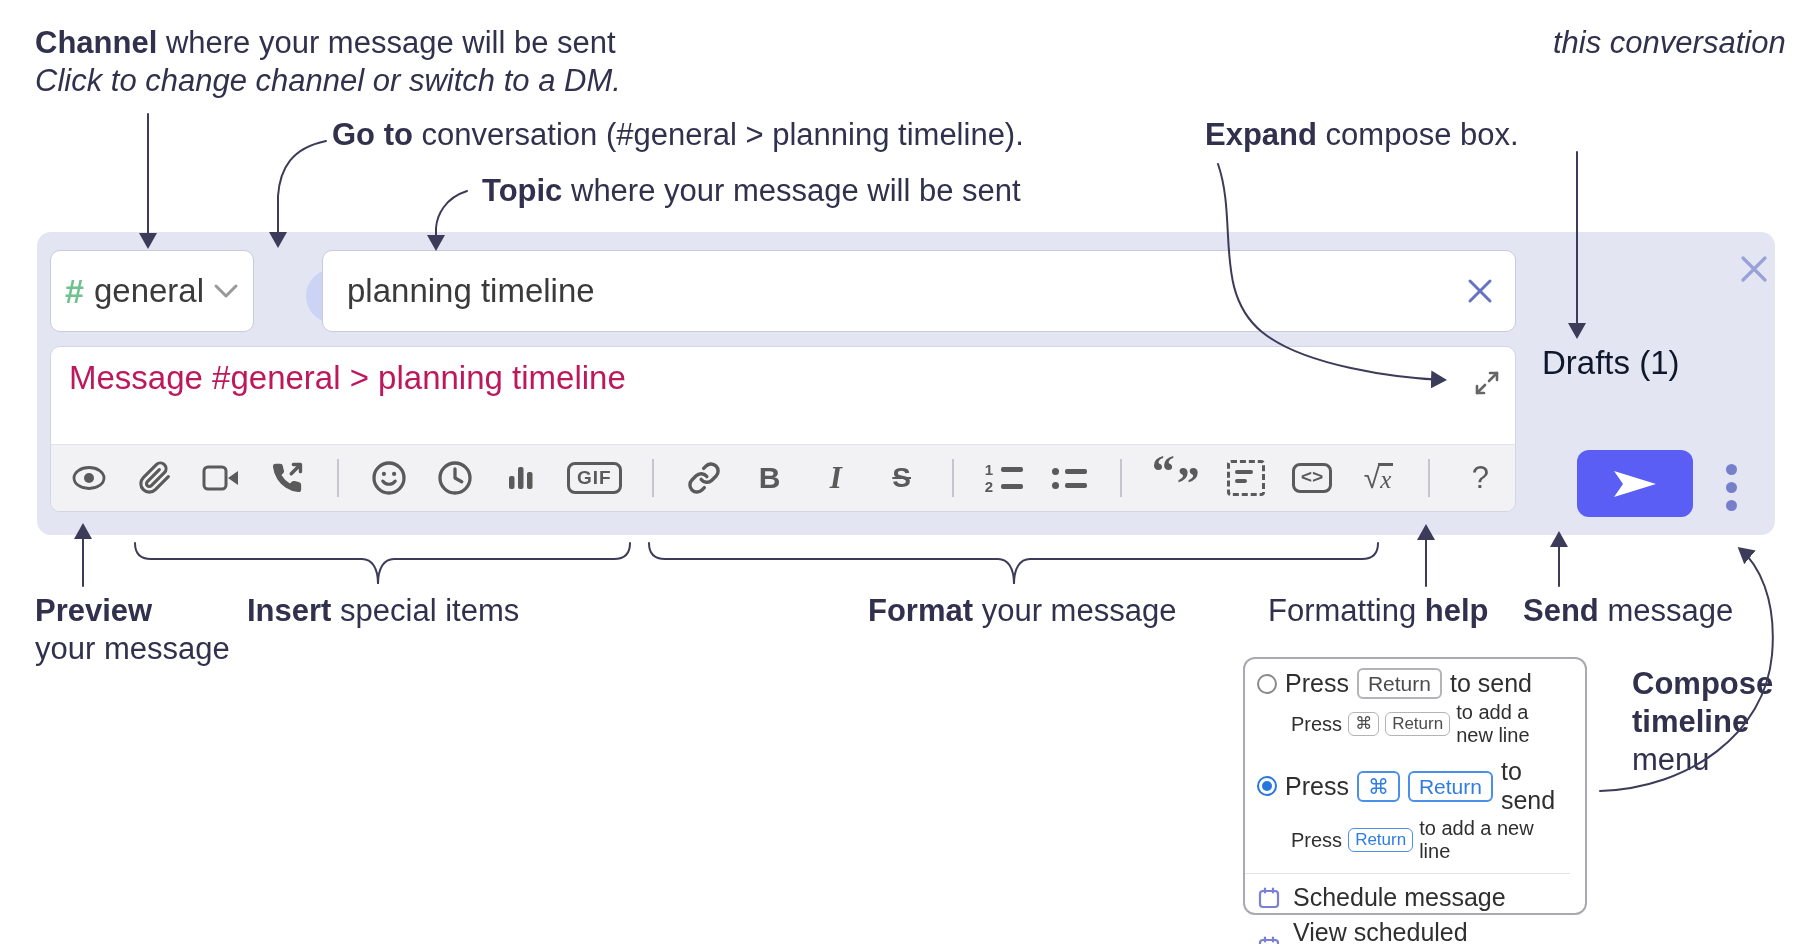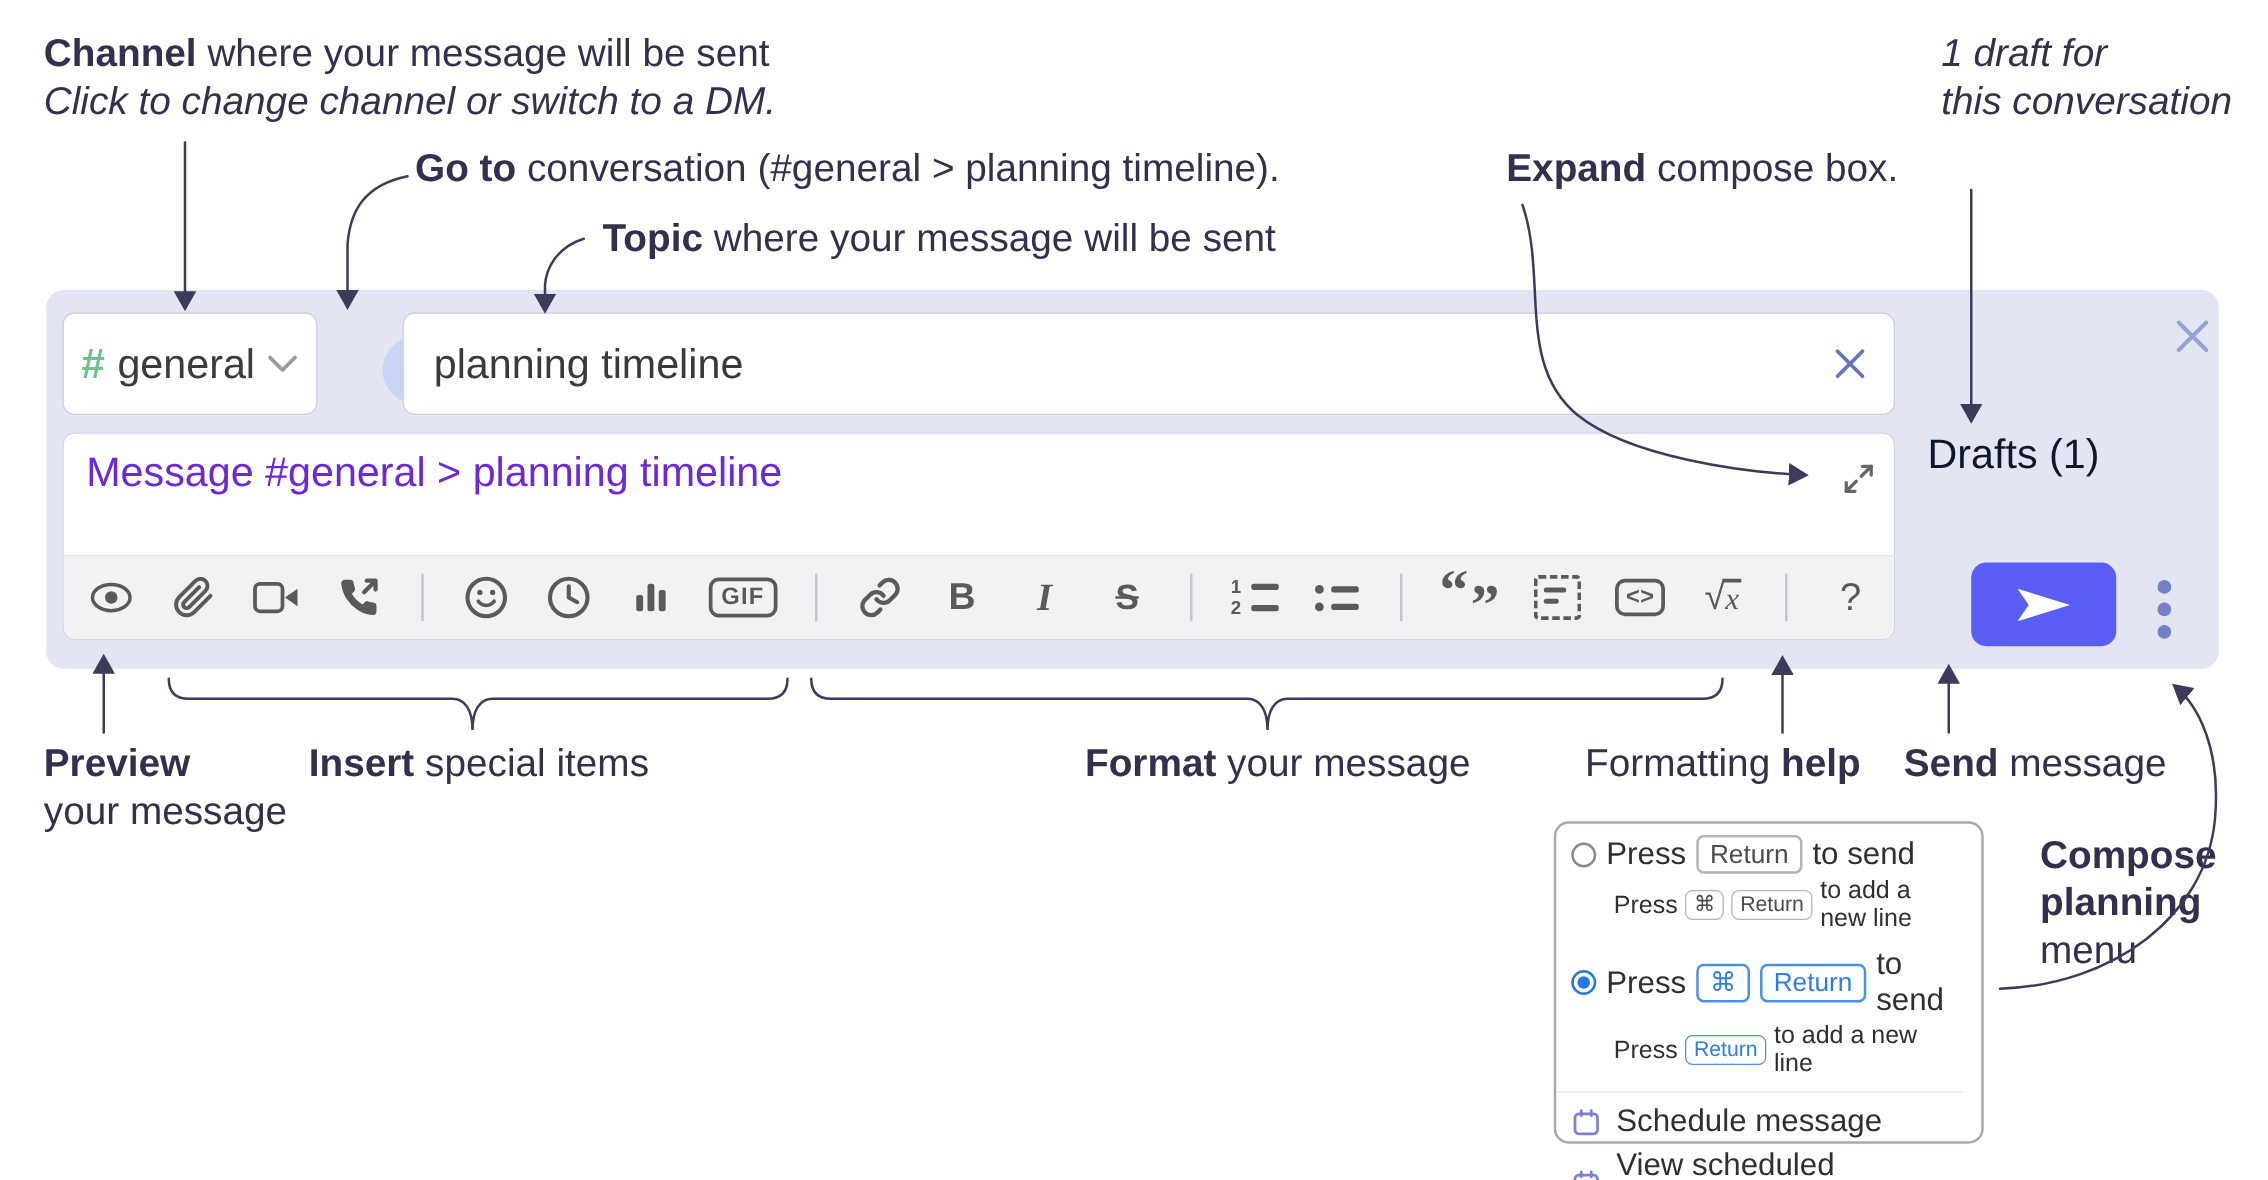--- a/index.html
+++ b/index.html
@@ -30,21 +30,21 @@
     position:absolute;left:285px;top:18px;width:1194px;height:82px;background:#fff;
     border:1px solid #c9cbdd;border-radius:10px;box-sizing:border-box;
     display:flex;align-items:center;padding:0 20px 0 24px;
   }
   .topic-input .val{font-size:33px;color:#3a3a3a;flex:1;}
   .msg-box{
     position:absolute;left:13px;top:114px;width:1466px;height:166px;background:#fff;
     border:1px solid #d3d5e3;border-radius:10px;box-sizing:border-box;overflow:hidden;
   }
   .msg-area{position:relative;height:97px;}
-  .placeholder{position:absolute;left:18px;top:12px;font-size:33px;color:#6d28d9;}
+  .placeholder{position:absolute;left:18px;top:12px;font-size:33px;color:#be185d;}
   .expand-ic{position:absolute;right:14px;top:22px;cursor:pointer;}
   .toolbar{
     height:67px;background:#f2f2f5;border-top:1px solid #e2e2e8;
     display:flex;align-items:center;gap:26px;padding-left:18px;box-sizing:border-box;
   }
   .tb{display:flex;align-items:center;justify-content:center;min-width:40px;height:44px;
       color:#5a5a5a;cursor:pointer;flex:0 0 auto;}
   .tb-div{width:2px;height:38px;background:#c6c6ce;margin:0 4px;flex:0 0 auto;}
   .tb-letter{font-size:30px;font-weight:bold;color:#5a5a5a;}
   .tb-italic{font-family:"Liberation Serif",serif;font-style:italic;font-size:31px;font-weight:bold;}
@@ -114,21 +114,20 @@
 
   <div class="annot" style="left:332px;top:116px;">
     <b>Go to</b><span> conversation (#general &gt; planning timeline).</span>
   </div>
 
   <div class="annot" style="left:482px;top:172px;">
     <b>Topic</b><span> where your message will be sent</span>
   </div>
 
   <div class="annot" style="left:1553px;top:24px;">
-    <div class="it">1 draft for</div>
     <div class="it">this conversation</div>
   </div>
 
   <div class="annot" style="left:1205px;top:116px;">
     <b>Expand</b><span> compose box.</span>
   </div>
 
   <div class="compose">
 
     <div class="chan-picker">
@@ -313,21 +312,21 @@
   <div class="annot" style="left:1268px;top:592px;">
     <span>Formatting </span><b>help</b>
   </div>
 
   <div class="annot" style="left:1523px;top:592px;">
     <b>Send</b><span> message</span>
   </div>
 
   <div class="annot" style="left:1632px;top:665px;">
     <div><b>Compose</b></div>
-    <div><b>planning</b></div>
+    <div><b>timeline</b></div>
     <div>menu</div>
   </div>
 
   <div class="menu">
     <div class="mrow">
       <span class="radio"></span>
       <span>Press</span>
       <span class="key">Return</span>
       <span>to send</span>
     </div>

